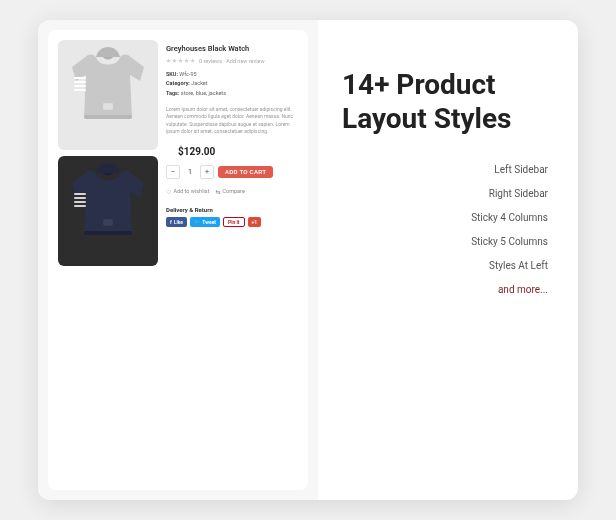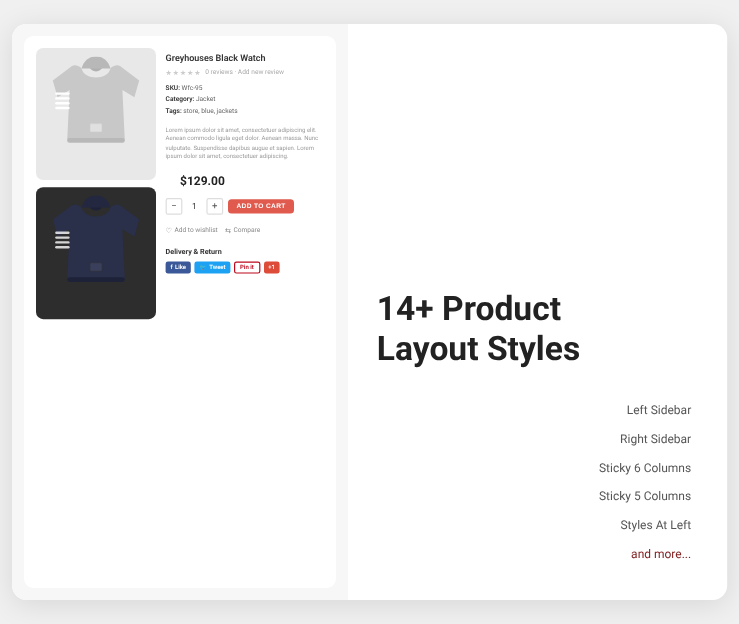--- a/index.html
+++ b/index.html
@@ -7,21 +7,21 @@
       width: 616px;
       height: 520px;
       background: #f0f0f0;
       font-family: -apple-system, BlinkMacSystemFont, 'Segoe UI', Roboto, sans-serif;
       display: flex;
       align-items: center;
       justify-content: center;
       overflow: hidden;
     }
     .container {
-      width: 596px;
+      width: 540px;
       height: 480px;
       background: #fff;
       border-radius: 12px;
       display: flex;
       flex-direction: row;
       box-shadow: 0 4px 24px rgba(0,0,0,0.10);
       overflow: hidden;
     }
     
     .left-panel {
@@ -213,21 +213,21 @@
     .fb { background: #3b5998; color: #fff; }
     .tw { background: #1da1f2; color: #fff; }
     .pi { background: #fff; color: #bd081c; border: 1px solid #bd081c; }
     .gp { background: #dd4b39; color: #fff; }
 
     
     .right-panel {
       flex: 1;
       display: flex;
       flex-direction: column;
-      justify-content: flex-end;
+      justify-content: flex-start;
       padding: 30px 30px 30px 24px;
       margin-top: 18px;
     }
     .heading {
       font-size: 28px;
       font-weight: 700;
       color: #222;
       line-height: 1.2;
       margin-bottom: 28px;
       text-align: left;
@@ -359,19 +359,19 @@
         </div>
       </div>
     </div>
   </div>
 
   <div class="right-panel">
     <div class="heading">14+ Product<br>Layout Styles</div>
     <div class="layout-list">
       <div class="layout-item">Left Sidebar</div>
       <div class="layout-item">Right Sidebar</div>
-      <div class="layout-item">Sticky 6 Columns</div>
+      <div class="layout-item">Sticky 4 Columns</div>
       <div class="layout-item">Sticky 5 Columns</div>
       <div class="layout-item">Styles At Left</div>
       <div class="layout-item more">and more...</div>
     </div>
   </div>
 </div>
 
 </body></html>

